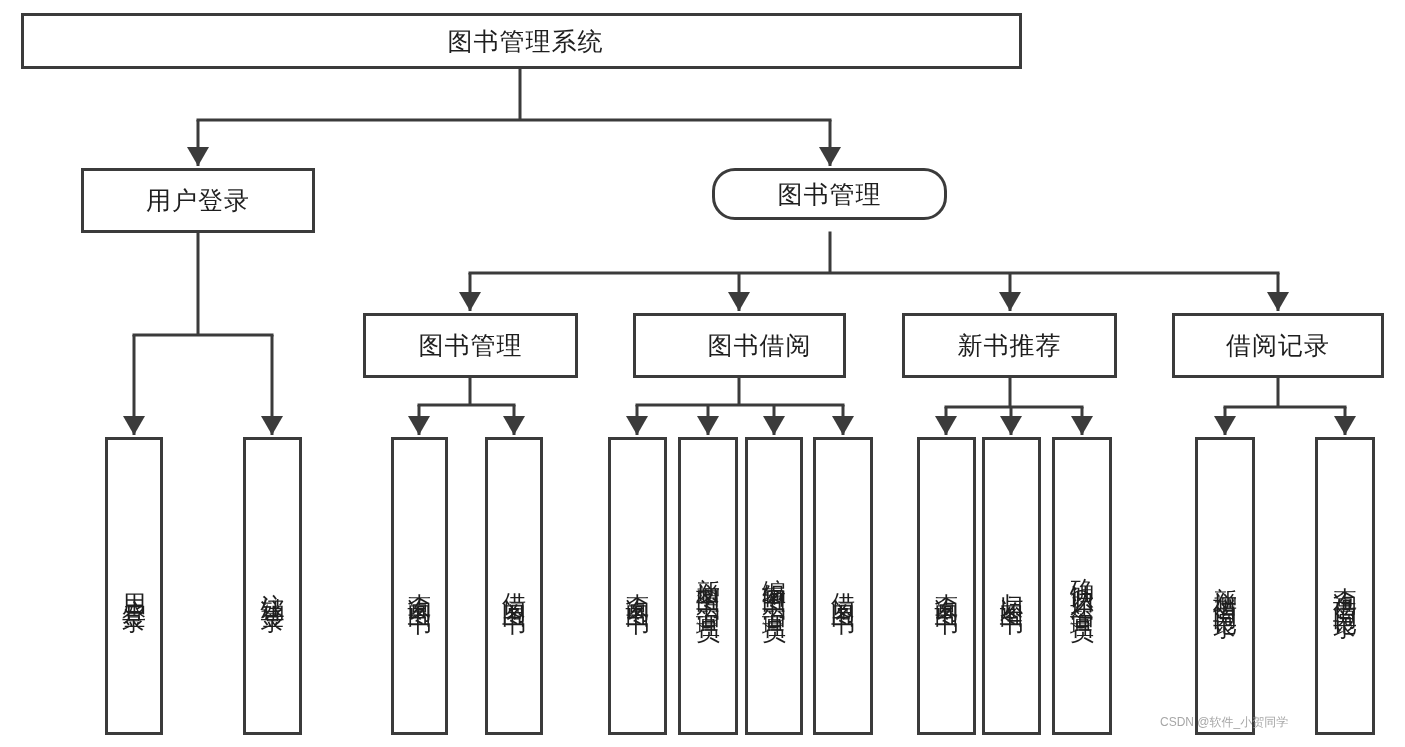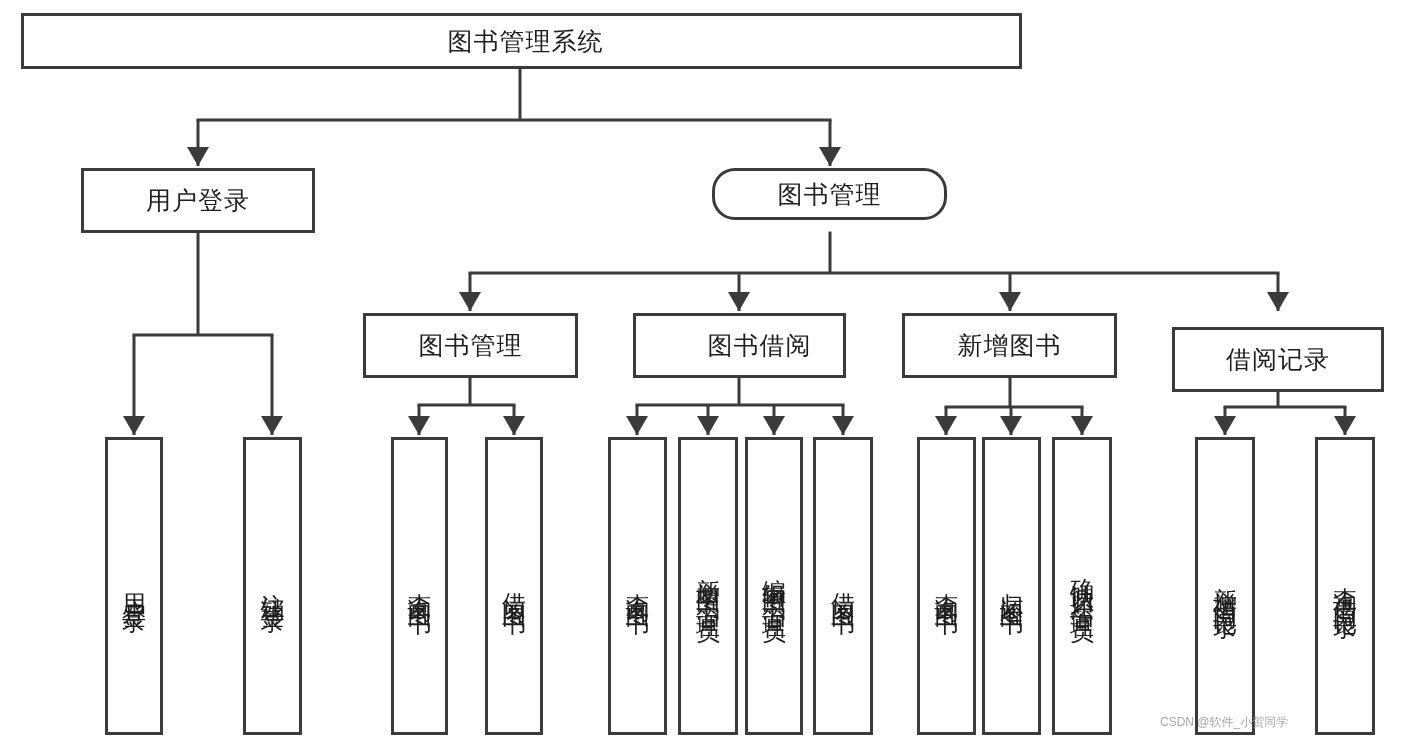--- a/index.html
+++ b/index.html
@@ -105,22 +105,22 @@
     <line x1="1345" y1="407" x2="1345" y2="435" marker-end="url(#arrow)"></line>
   </svg>
 
   <div class="node" style="left:21px; top:13px; width:1001px; height:56px;padding-left:8px;">图书管理系统</div>
 
   <div class="node" style="left:81px; top:168px; width:234px; height:65px;">用户登录</div>
   <div class="node" style="left:712px; top:168px; width:235px; height:52px;border-radius:23px;">图书管理</div>
 
   <div class="node" style="left:363px; top:313px; width:215px; height:65px;">图书管理</div>
   <div class="node" style="left:633px; top:313px; width:213px; height:65px;padding-left:40px;">图书借阅</div>
-  <div class="node" style="left:902px; top:313px; width:215px; height:65px;">新增图书</div>
-  <div class="node" style="left:1172px; top:327px; width:212px; height:65px;text-align:center;">借阅记录</div>
+  <div class="node" style="left:902px; top:313px; width:215px; height:65px;">新书推荐</div>
+  <div class="node" style="left:1172px; top:313px; width:212px; height:65px;text-align:center;">借阅记录</div>
 
   <div class="node leaf" style="left:105px; top:437px; width:58px; height:298px;">用户登录</div>
   <div class="node leaf" style="left:243px; top:437px; width:59px; height:298px;">注销登录</div>
 
   <div class="node leaf" style="left:391px; top:437px; width:57px; height:298px;">查询图书</div>
   <div class="node leaf" style="left:485px; top:437px; width:58px; height:298px;">借阅图书</div>
 
   <div class="node leaf" style="left:608px; top:437px; width:59px; height:298px;">查询图书</div>
   <div class="node leaf" style="left:678px; top:437px; width:60px; height:298px;">新增图书（管理员）</div>
   <div class="node leaf" style="left:745px; top:437px; width:58px; height:298px;">编辑图书（管理员）</div>

